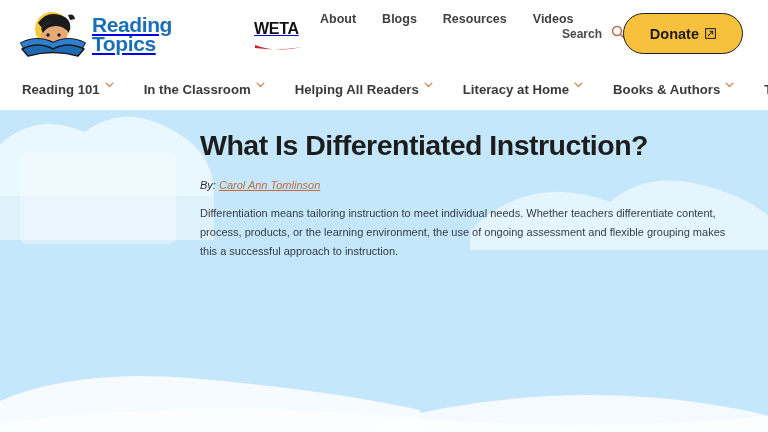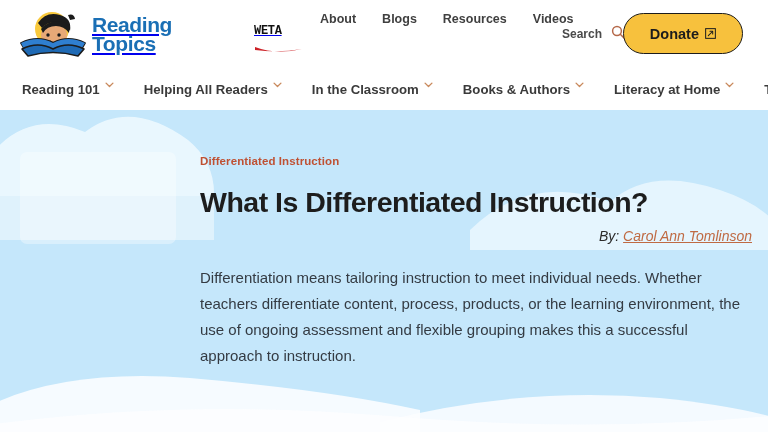--- a/index.html
+++ b/index.html
@@ -25,22 +25,22 @@
   .logo-mark { width: 70px; height: 50px; flex: none; position: relative; }
   .logo-text { margin-left: 4px; line-height: 0.92; }
   .logo-text .l1, .logo-text .l2 {
     display: block; color: #1a6fb5; font-weight: bold;
     font-size: 21px; letter-spacing: -0.4px;
   }
 
   
   .weta { position: absolute; left: 254px; top: 20px; width: 52px; height: 26px; }
   .weta-word {
-    font-family: Liberation Mono, monospace; font-weight: bold;
-    font-size: 12px; color: #111; letter-spacing: -0.3px; line-height: 17px;
+    font-family: Liberation Sans, sans-serif; font-weight: bold;
+    font-size: 16px; color: #111; letter-spacing: -0.3px; line-height: 17px;
   }
 
   
   .util { position: absolute; left: 320px; top: 12px; display: flex; gap: 26px; }
   .util a {
     font-size: 12.5px; color: #3f3f3f; font-weight: bold;
     text-decoration: none; white-space: nowrap;
   }
   .search-wrap { position: absolute; left: 550px; top: 25px; display: flex; align-items: center; gap: 9px; padding-left: 12px; }
   .search-label { font-size: 12px; color: #4a4a4a; font-weight: bold; }
@@ -83,25 +83,25 @@
   .hero-content { position: absolute; left: 200px; top: 0; width: 552px; }
   .eyebrow {
     margin-top: 45px;
     font-size: 11.5px; font-weight: bold; color: #bf5133; letter-spacing: 0.1px;
   }
   .hero-title {
     margin-top: 20px;
     font-size: 28.5px; font-weight: bold; color: #1d1d1d;
     letter-spacing: -0.5px; line-height: 1.1;
   }
-  .byline { margin-top: 10px; font-size: 14px; font-style: italic; color: #2b2b2b; text-align: right; }
+  .byline { margin-top: 18px; font-size: 11px; font-style: italic; color: #2b2b2b; }
   .byline a { color: #bf6a43; text-decoration: underline; font-style: italic; }
   .hero-body {
-    margin-top: 21px; width: 545px;
-    font-size: 15px; color: #343b43; line-height: 1.72;
+    margin-top: 13px; width: 545px;
+    font-size: 11px; color: #343b43; line-height: 1.72;
   }
 </style>
 </head>
 <body>
 
 <div id="page">
 
   <div class="header">
 
     <a class="logo" href="#">
@@ -167,42 +167,42 @@
     <div class="navlist">
 
       <div class="navitem">
         <span>Reading 101</span>
         <svg class="chev" viewBox="0 0 10 7">
           <path d="M1 1.3 L5 5.3 L9 1.3" fill="none" stroke="#c98a5e" stroke-width="1.6" stroke-linecap="round" stroke-linejoin="round"></path>
         </svg>
       </div>
 
       <div class="navitem">
+        <span>In the Classroom</span>
+        <svg class="chev" viewBox="0 0 10 7">
+          <path d="M1 1.3 L5 5.3 L9 1.3" fill="none" stroke="#c98a5e" stroke-width="1.6" stroke-linecap="round" stroke-linejoin="round"></path>
+        </svg>
+      </div>
+
+      <div class="navitem">
         <span>Helping All Readers</span>
         <svg class="chev" viewBox="0 0 10 7">
           <path d="M1 1.3 L5 5.3 L9 1.3" fill="none" stroke="#c98a5e" stroke-width="1.6" stroke-linecap="round" stroke-linejoin="round"></path>
         </svg>
       </div>
 
       <div class="navitem">
-        <span>In the Classroom</span>
+        <span>Literacy at Home</span>
         <svg class="chev" viewBox="0 0 10 7">
           <path d="M1 1.3 L5 5.3 L9 1.3" fill="none" stroke="#c98a5e" stroke-width="1.6" stroke-linecap="round" stroke-linejoin="round"></path>
         </svg>
       </div>
 
       <div class="navitem">
         <span>Books &amp; Authors</span>
-        <svg class="chev" viewBox="0 0 10 7">
-          <path d="M1 1.3 L5 5.3 L9 1.3" fill="none" stroke="#c98a5e" stroke-width="1.6" stroke-linecap="round" stroke-linejoin="round"></path>
-        </svg>
-      </div>
-
-      <div class="navitem">
-        <span>Literacy at Home</span>
         <svg class="chev" viewBox="0 0 10 7">
           <path d="M1 1.3 L5 5.3 L9 1.3" fill="none" stroke="#c98a5e" stroke-width="1.6" stroke-linecap="round" stroke-linejoin="round"></path>
         </svg>
       </div>
 
       <div class="navitem">
         <span>Topics</span>
       </div>
 
     </div>
@@ -215,21 +215,20 @@
       <path d="M-20 86 L214 86 L214 130 L-20 130 Z" fill="#f4fbfe" opacity="0.55"></path>
       <path d="M470 120 Q530 62 610 92 Q650 56 720 80 Q780 100 790 140 L470 140 Z" fill="#eaf7fe" opacity="0.85"></path>
       <path d="M-20 300 Q60 258 190 268 Q330 280 420 300 L420 340 L-20 340 Z" fill="#fbfdff" opacity="0.9"></path>
       <path d="M380 312 Q520 276 660 288 Q740 296 790 312 L790 340 L380 340 Z" fill="#fbfdff" opacity="0.85"></path>
       <path d="M-20 316 Q180 288 390 306 Q600 324 790 304 L790 342 L-20 342 Z" fill="#fdfeff" opacity="0.75"></path>
     </svg>
 
     <div class="img-placeholder"></div>
 
     <div class="hero-content">
-      <div class="eyebrow">Differentiated Instruction</div>
       <h1 class="hero-title">What Is Differentiated Instruction?</h1>
       <div class="byline">
         <span>By:</span>
         <a href="#">Carol Ann Tomlinson</a>
       </div>
       <p class="hero-body">Differentiation means tailoring instruction to meet individual needs. Whether teachers differentiate content, process, products, or the learning environment, the use of ongoing assessment and flexible grouping makes this a successful approach to instruction.</p>
     </div>
 
   </div>
 

